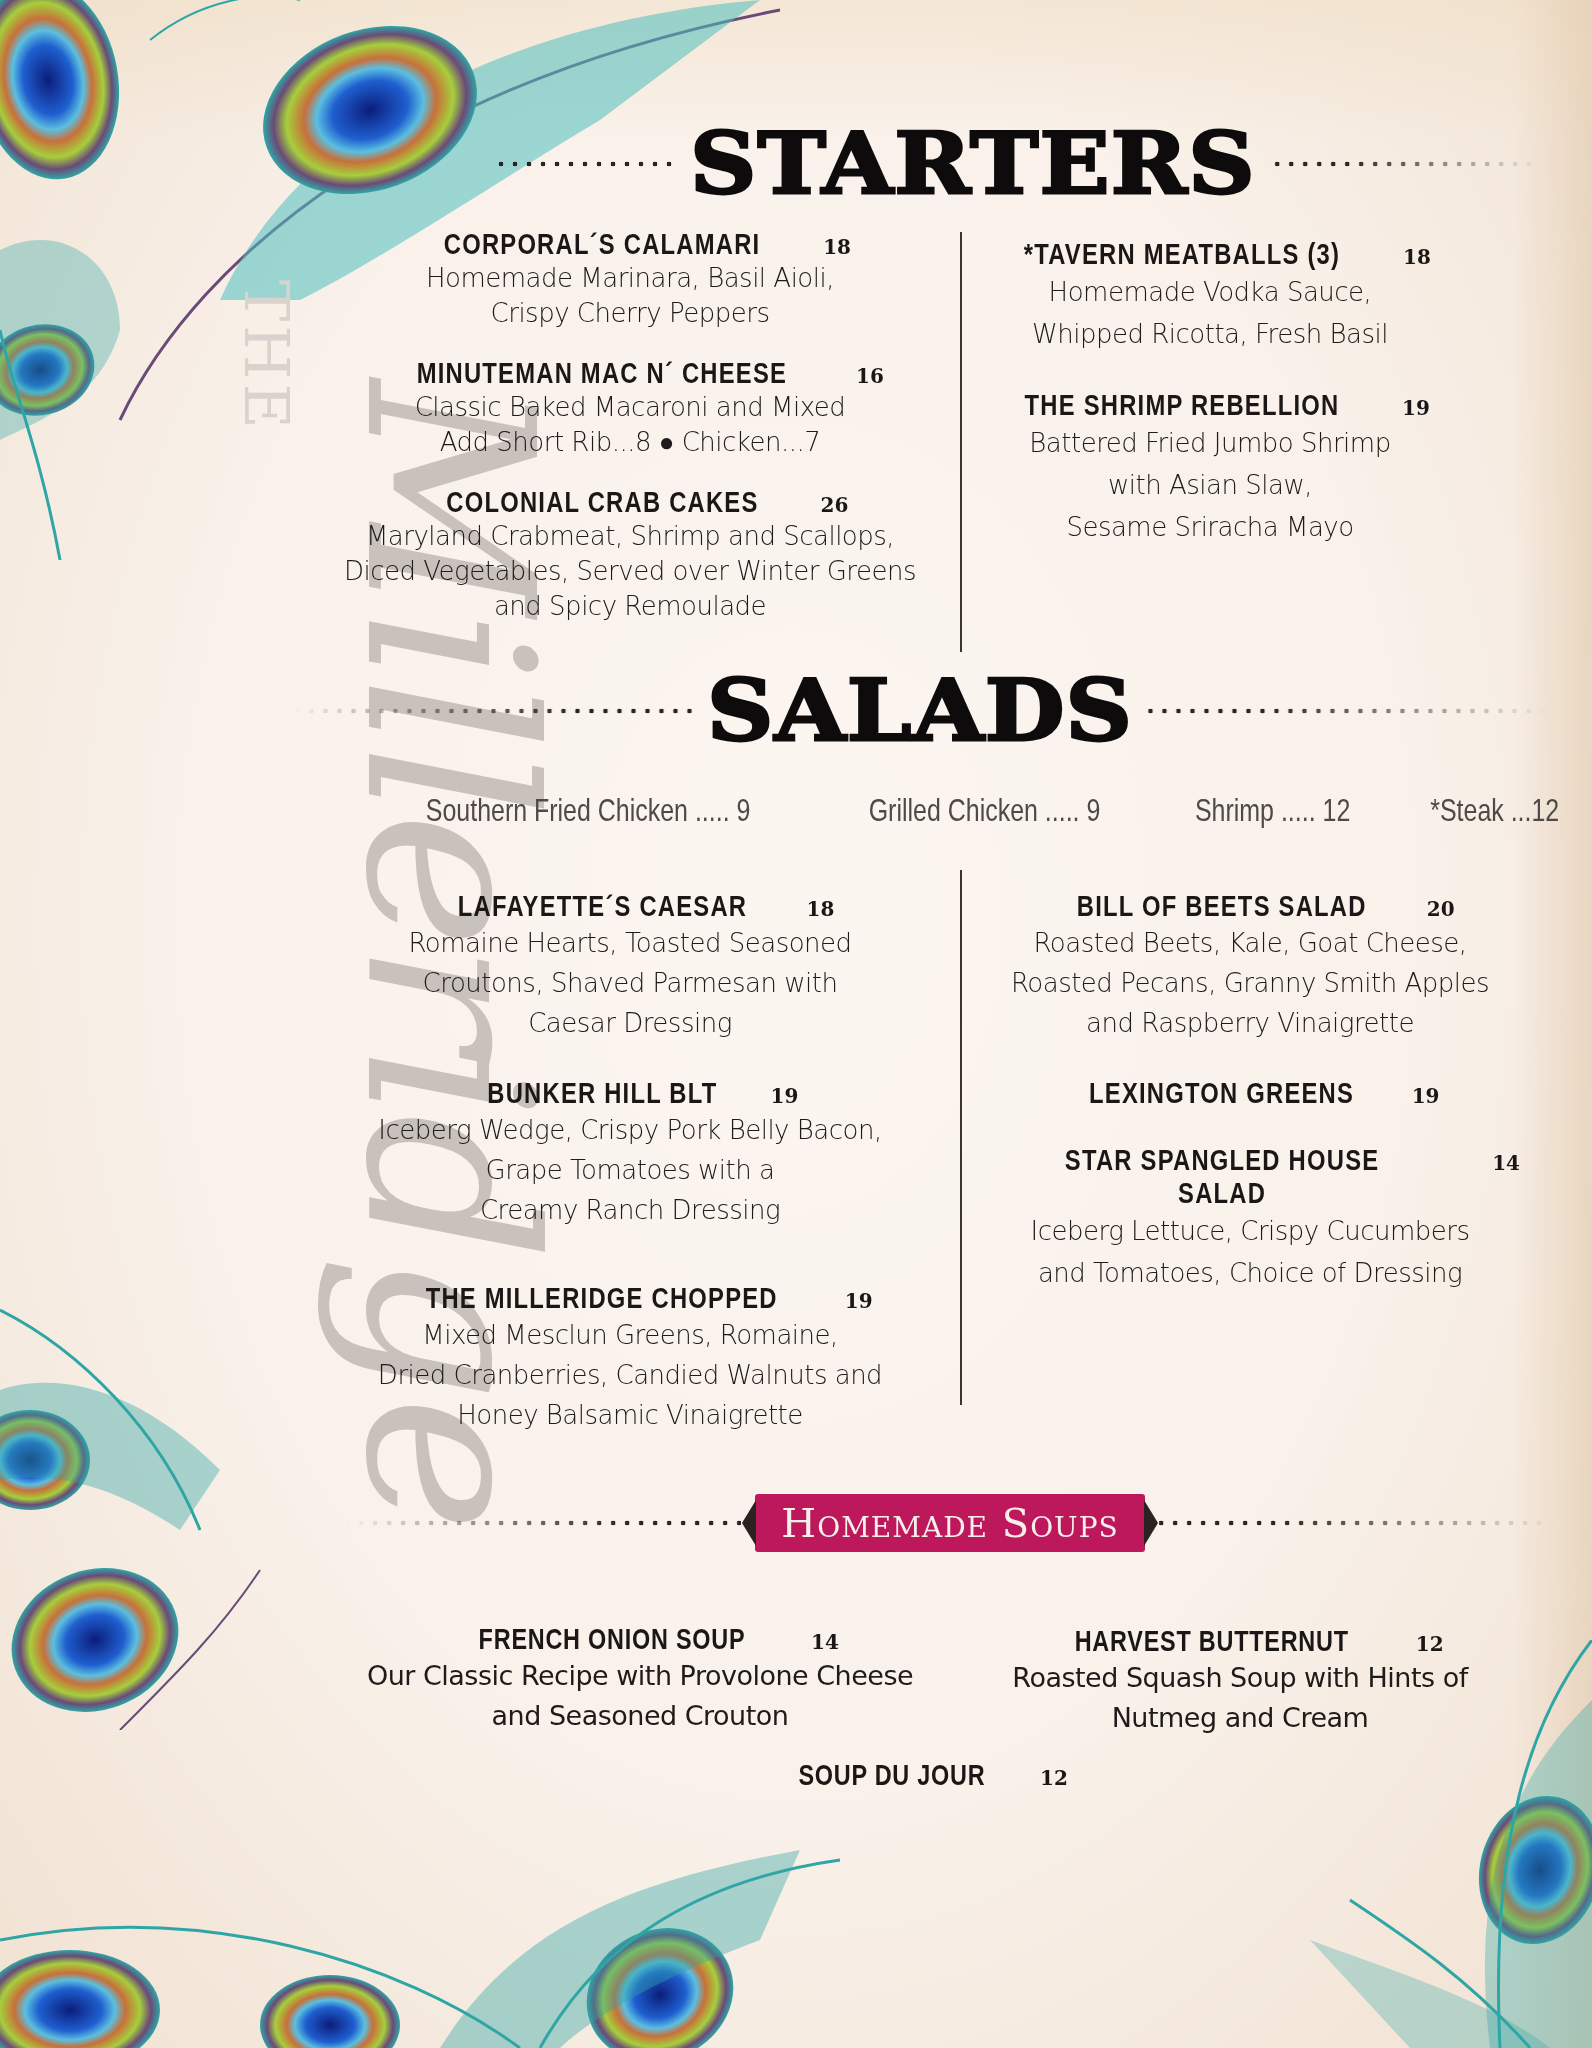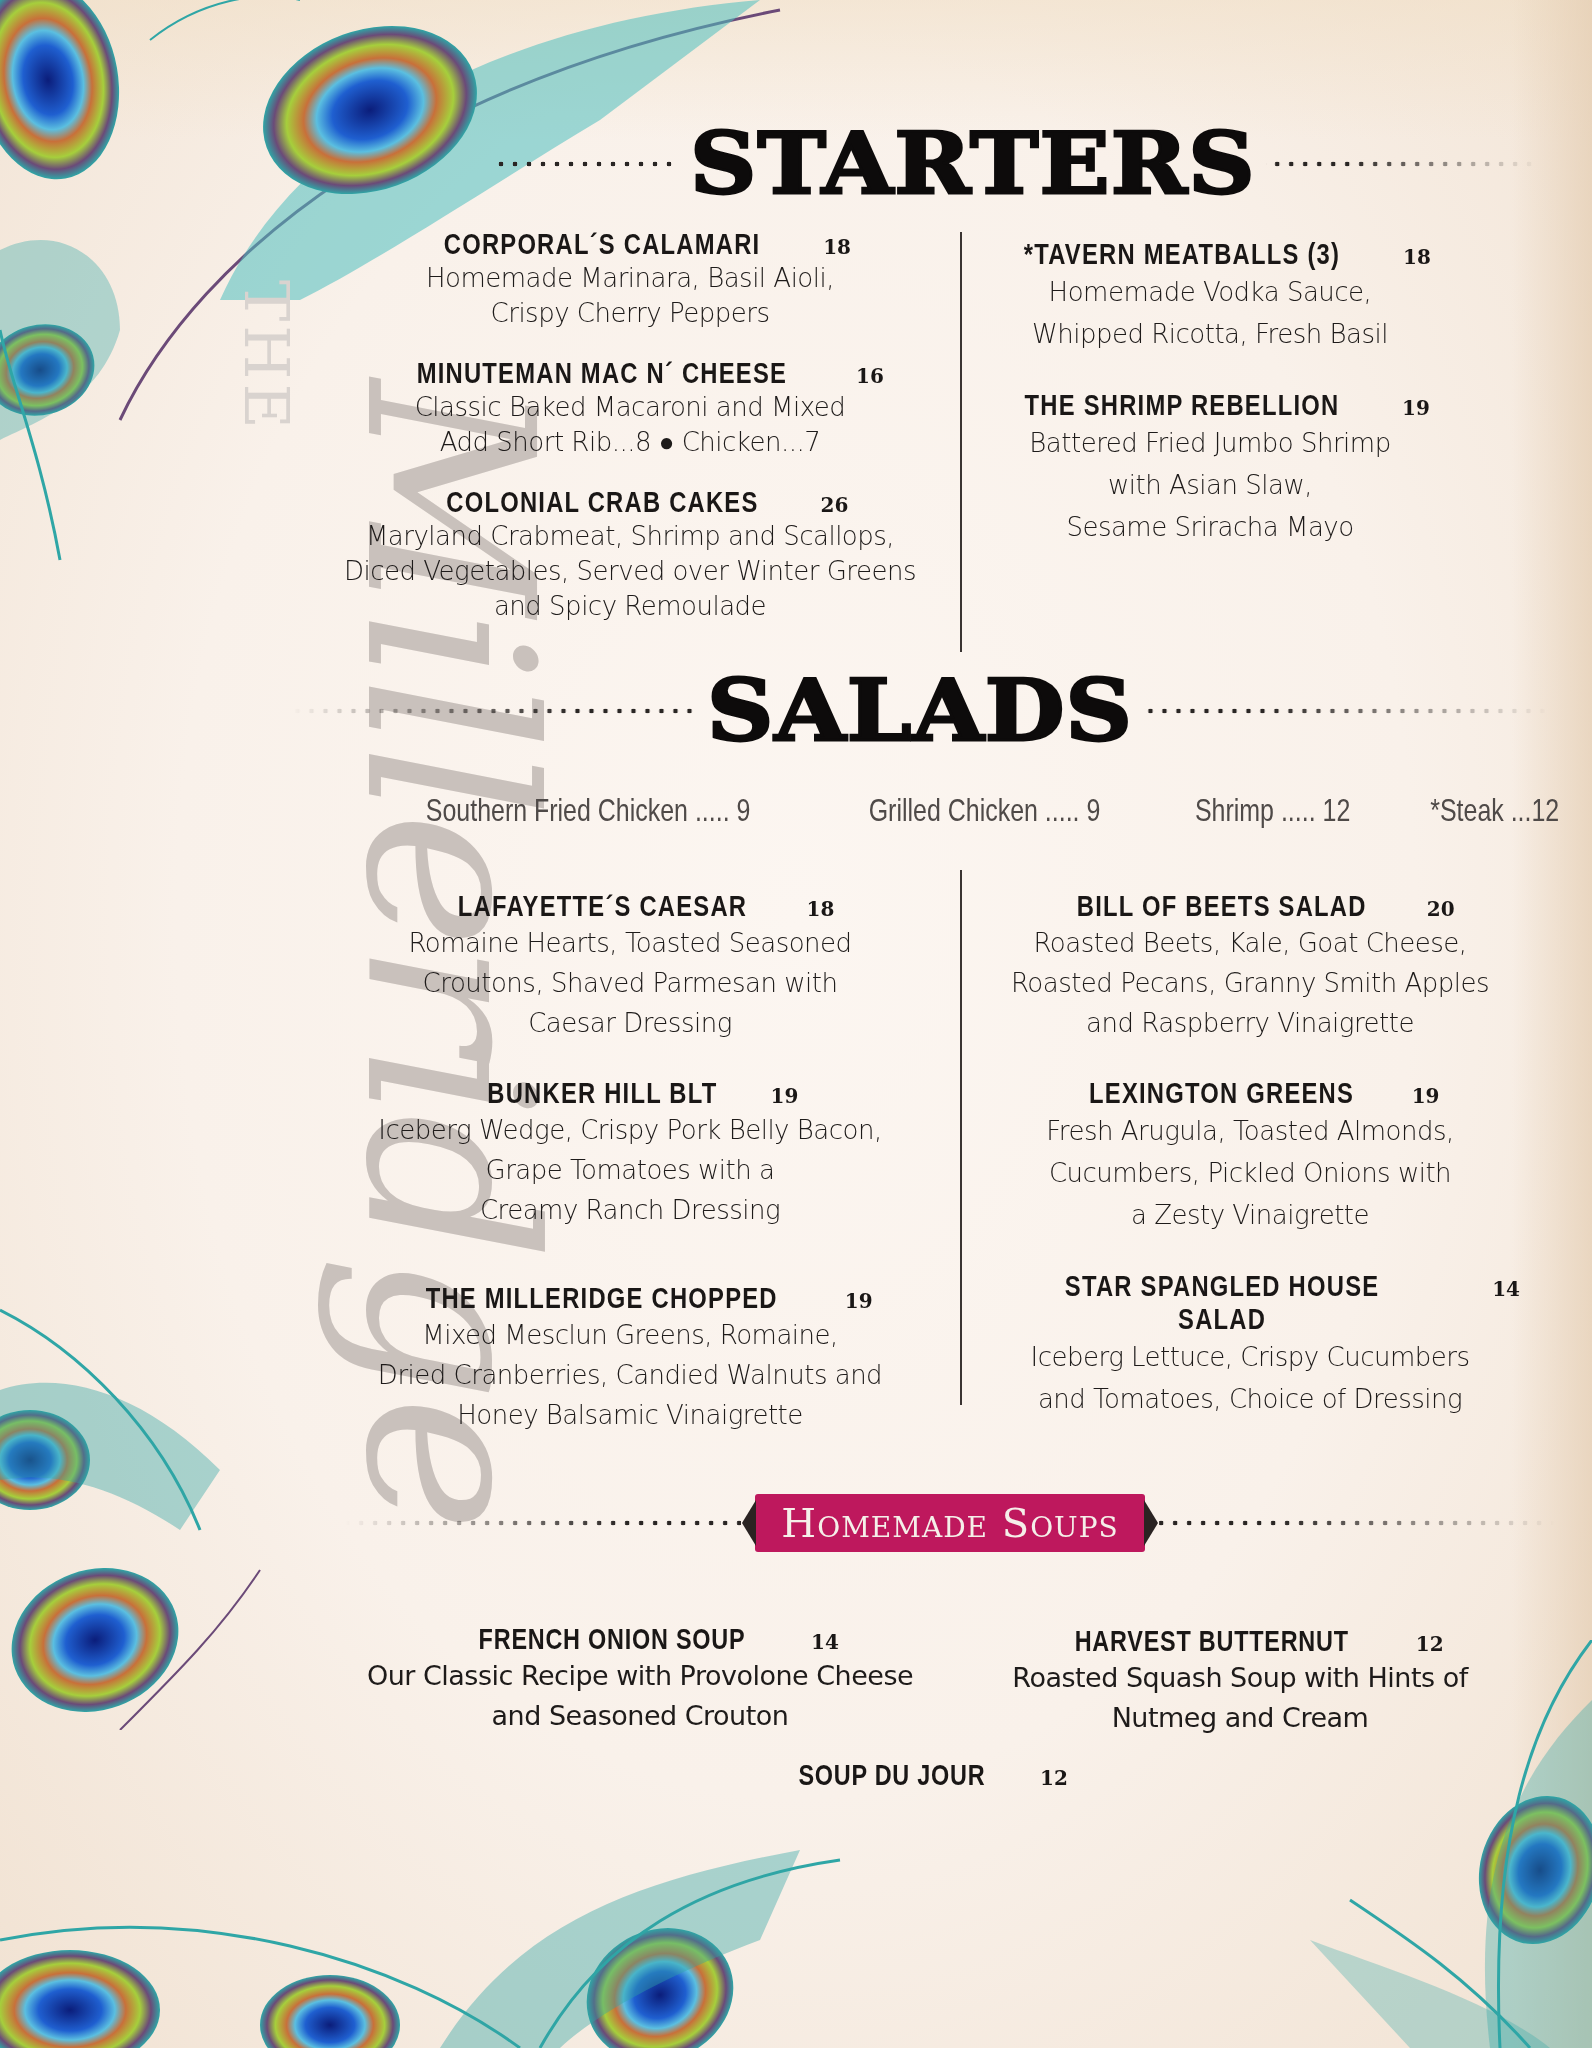--- a/index.html
+++ b/index.html
@@ -326,23 +326,20 @@
         </div>
       <div class="item-desc" style="line-height:40px">Roasted Beets, Kale, Goat Cheese,
 Roasted Pecans, Granny Smith Apples
 and Raspberry Vinaigrette</div>
     </div>
     <div class="item" style="margin-bottom:34px">
       <div class="item-head">
           <span class="item-name">LEXINGTON GREENS</span>
           <span class="item-price">19</span>
         </div>
-      <div class="item-desc" style="line-height:42px">Fresh Arugula, Toasted Almonds,
-Cucumbers, Pickled Onions with
-a Zesty Vinaigrette</div>
     </div>
     <div class="item">
       <div class="item-head">
           <span class="item-name">STAR SPANGLED HOUSE SALAD</span>
           <span class="item-price">14</span>
         </div>
       <div class="item-desc" style="line-height:42px">Iceberg Lettuce, Crispy Cucumbers
 and Tomatoes, Choice of Dressing</div>
     </div>
   </div>

